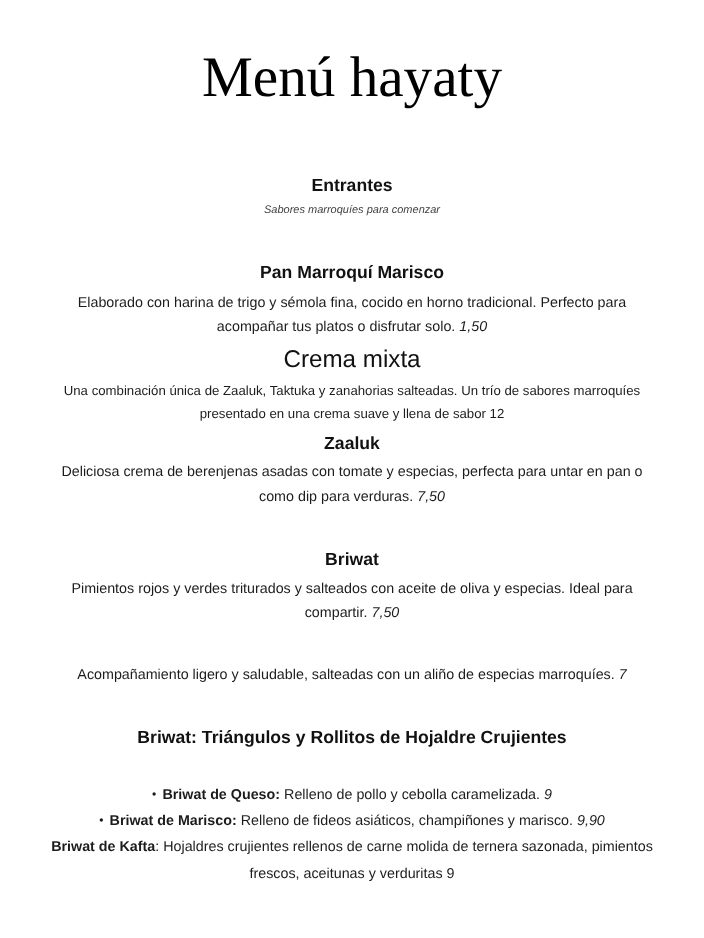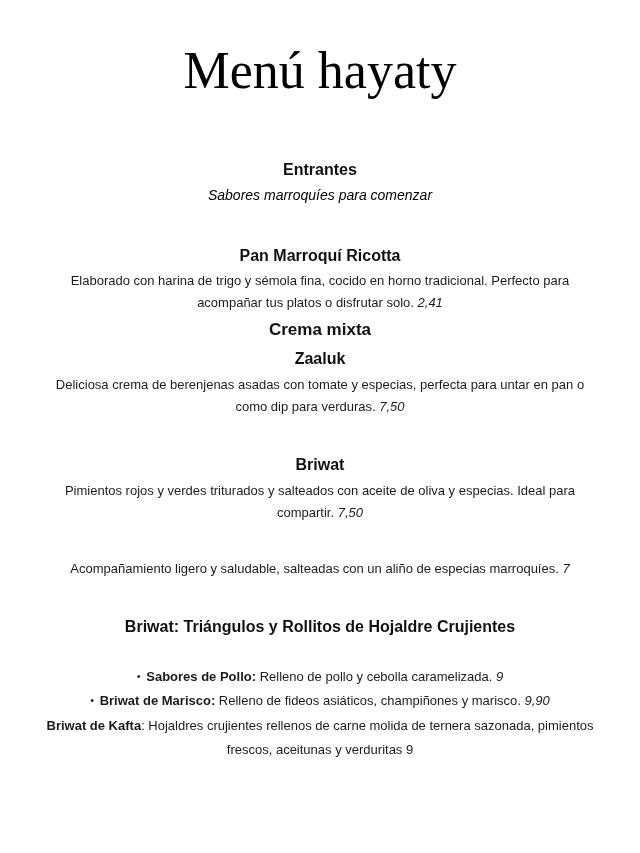--- a/index.html
+++ b/index.html
@@ -32,37 +32,37 @@
   }
   .section-header { margin-bottom: 36px; }
   .heading {
     font-size: 16px;
     font-weight: 700;
     line-height: 1.6;
     margin: 0 0 2px 0;
     color: #111;
   }
   .subtitle {
-    font-size: 14px;
+    font-size: 10px;
     font-style: italic;
     line-height: 1.6;
-    color: #000000;
+    color: #404040;
   }
   .item { margin-bottom: 4px; }
   .item-desc {
     font-size: 13px;
     line-height: 1.7;
     margin: 0;
     color: #1c1c1c;
   }
   .price { font-style: italic; }
   .price.upright { font-style: normal; }
   .big-heading {
-    font-size: 17px;
-    font-weight: 700;
+    font-size: 22px;
+    font-weight: 400;
     line-height: 1.4;
     margin: 2px 0 2px 0;
     color: #111;
   }
   .small-desc { font-size: 12px; line-height: 1.75; }
   .gap-lg { margin-top: 34px; }
   .bullet-list { margin-top: 26px; }
   .bullet-line {
     font-size: 13px;
     line-height: 1.85;
@@ -77,47 +77,48 @@
 <div class="page">
 
   <h1 class="menu-title">Menú hayaty</h1>
 
   <div class="section-header">
     <div class="heading">Entrantes</div>
     <div class="subtitle">Sabores marroquíes para comenzar</div>
   </div>
 
   <div class="item">
-    <div class="heading">Pan Marroquí Ricotta</div>
-    <p class="item-desc"><span>Elaborado con harina de trigo y sémola fina, cocido en horno tradicional. Perfecto para acompañar tus platos o disfrutar solo.</span> <span class="price">2,41</span></p>
+    <div class="heading">Pan Marroquí Marisco</div>
+    <p class="item-desc"><span>Elaborado con harina de trigo y sémola fina, cocido en horno tradicional. Perfecto para acompañar tus platos o disfrutar solo.</span> <span class="price">1,50</span></p>
   </div>
 
   <div class="item">
     <div class="big-heading">Crema mixta</div>
+    <p class="item-desc small-desc"><span>Una combinación única de Zaaluk, Taktuka y zanahorias salteadas. Un trío de sabores marroquíes presentado en una crema suave y llena de sabor</span> <span class="price upright">12</span></p>
   </div>
 
   <div class="item">
     <div class="heading">Zaaluk</div>
     <p class="item-desc"><span>Deliciosa crema de berenjenas asadas con tomate y especias, perfecta para untar en pan o como dip para verduras.</span> <span class="price">7,50</span></p>
   </div>
 
   <div class="item gap-lg">
     <div class="heading">Briwat</div>
     <p class="item-desc"><span>Pimientos rojos y verdes triturados y salteados con aceite de oliva y especias. Ideal para compartir.</span> <span class="price">7,50</span></p>
   </div>
 
   <div class="item gap-lg">
     <p class="item-desc"><span>Acompañamiento ligero y saludable, salteadas con un aliño de especias marroquíes.</span> <span class="price">7</span></p>
   </div>
 
   <div class="item gap-lg">
     <div class="heading">Briwat: Triángulos y Rollitos de Hojaldre Crujientes</div>
 
     <div class="bullet-list">
-      <p class="bullet-line"><span class="dot">•</span> <span class="b">Sabores de Pollo:</span> <span>Relleno de pollo y cebolla caramelizada.</span> <span class="price">9</span></p>
+      <p class="bullet-line"><span class="dot">•</span> <span class="b">Briwat de Queso:</span> <span>Relleno de pollo y cebolla caramelizada.</span> <span class="price">9</span></p>
 
       <p class="bullet-line"><span class="dot">•</span> <span class="b">Briwat de Marisco:</span> <span>Relleno de fideos asiáticos, champiñones y marisco.</span> <span class="price">9,90</span></p>
 
 
       <p class="bullet-line"><span class="b">Briwat de Kafta</span><span>: Hojaldres crujientes rellenos de carne molida de ternera sazonada, pimientos frescos, aceitunas y verduritas</span> <span class="price upright">9</span></p>
     </div>
   </div>
 
 </div>
 

